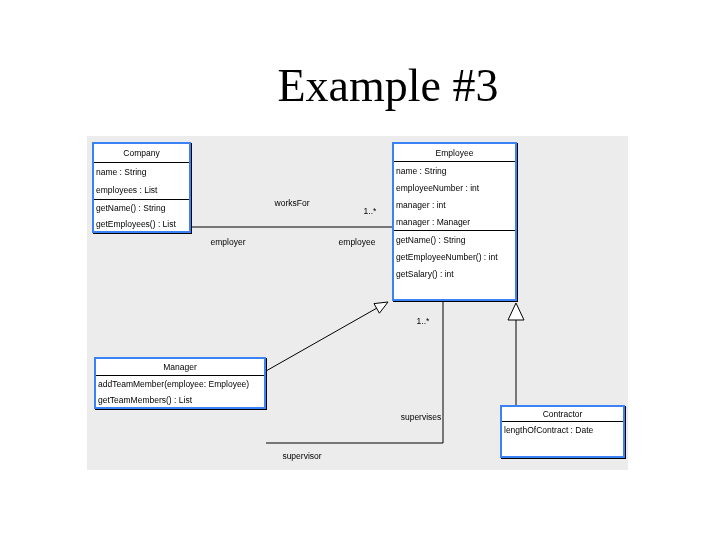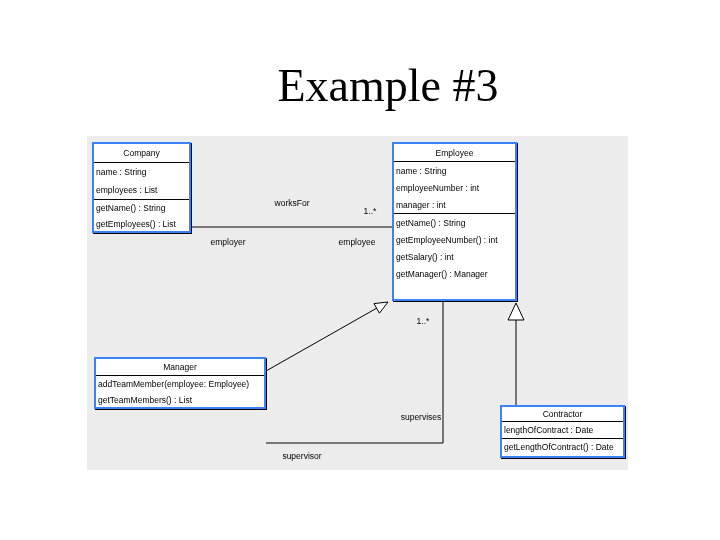--- a/index.html
+++ b/index.html
@@ -120,45 +120,42 @@
       <div class="row">getEmployees() : List</div>
     </div>
   </div>
 
   <div class="cls" id="box-employee">
     <div class="ctitle">Employee</div>
     <div class="sec sec-attrs">
       <div class="row">name : String</div>
       <div class="row">employeeNumber : int</div>
       <div class="row">manager : int</div>
+      <div class="row">manager : Manager</div>
     </div>
     <div class="sec sec-methods">
       <div class="row">getName() : String</div>
       <div class="row">getEmployeeNumber() : int</div>
       <div class="row">getSalary() : int</div>
-      <div class="row">getManager() : Manager</div>
     </div>
   </div>
 
   <div class="cls" id="box-manager">
     <div class="ctitle">Manager</div>
     <div class="sec sec-methods">
       <div class="row">addTeamMember(employee: Employee)</div>
       <div class="row">getTeamMembers() : List</div>
     </div>
   </div>
 
   <div class="cls" id="box-contractor">
     <div class="ctitle">Contractor</div>
     <div class="sec sec-attrs">
       <div class="row">lengthOfContract : Date</div>
     </div>
-    <div class="sec sec-methods">
-      <div class="row">getLengthOfContract() : Date</div>
-    </div>
   </div>
 
   <span class="edge-label" id="lbl-works-for">worksFor</span>
   <span class="edge-label" id="lbl-works-for-mult">1..*</span>
   <span class="edge-label" id="lbl-employer">employer</span>
   <span class="edge-label" id="lbl-employee">employee</span>
   <span class="edge-label" id="lbl-supervises-mult">1..*</span>
   <span class="edge-label" id="lbl-supervises">supervises</span>
   <span class="edge-label" id="lbl-supervisor">supervisor</span>
 </div>

